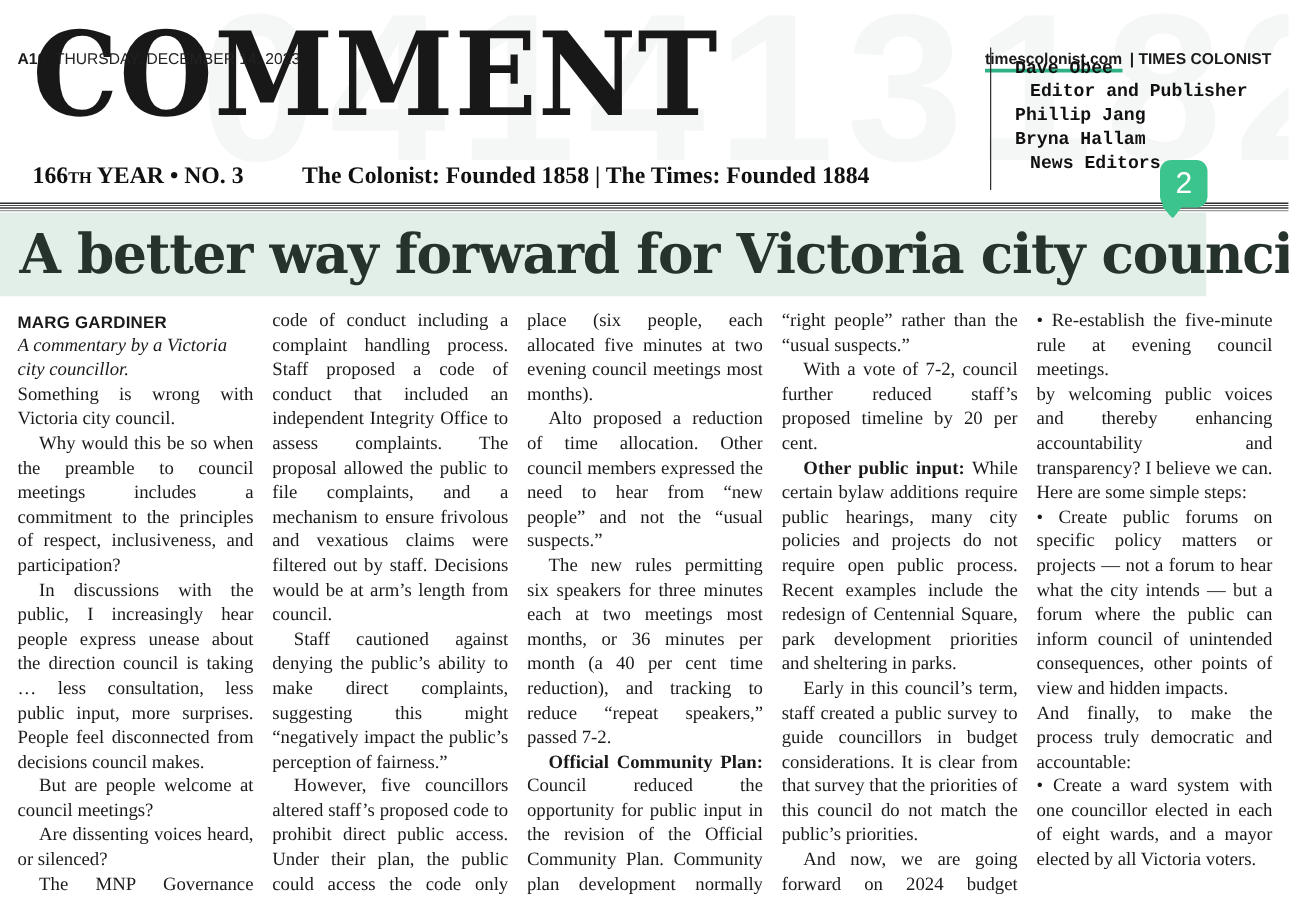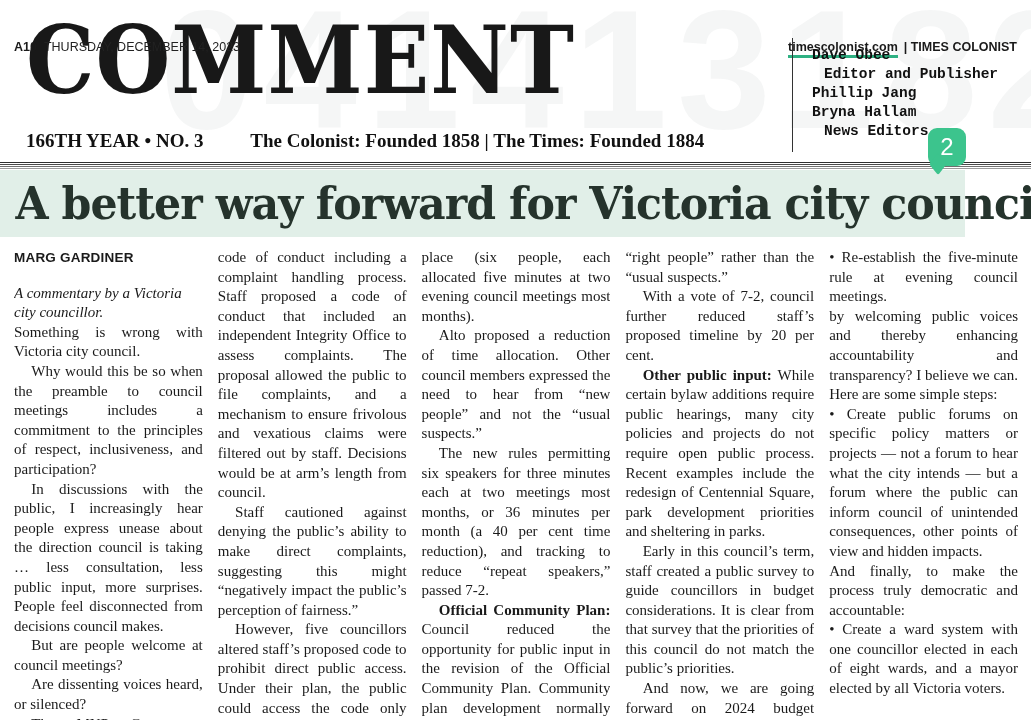--- a/index.html
+++ b/index.html
@@ -29,21 +29,21 @@
   .vdivider { position:absolute; left:792px; top:38px; width:1px; height:114px;
               background:#333; z-index:2; }
   .editors { position:absolute; left:812px; top:46px; z-index:2;
              font-family:Liberation Mono, monospace; font-weight:bold;
              font-size:14.5px; line-height:19px; color:#111; }
   .editors .indent { padding-left:12px; }
 
   .volume-row { position:absolute; left:26px; top:130px; z-index:2;
                 font-family:"Liberation Serif", serif; font-weight:bold;
                 font-size:19px; color:#111; }
-  .volume-row .th { font-size:19px; }
+  .volume-row .th { font-size:13px; }
   .volume-row .founded { margin-left:42px; font-weight:bold; }
 
   .rule { position:absolute; top:162px; left:0; width:1031px; height:7px; z-index:1;
           background:linear-gradient(to bottom,
              #2e2e2e 0 1px, #ffffff 1px 2px,
              #4a4a4a 2px 3px, #ffffff 3px 4px,
              #6f6f6f 4px 5px, #ffffff 5px 6px,
              #9a9a9a 6px 7px); }
 
   
@@ -63,21 +63,21 @@
               font-weight:bold; font-size:44px; color:#25332c;
               padding-left:16px; white-space:nowrap; letter-spacing:-1px;
               transform:scaleX(0.97); transform-origin:left center; }
 
   
   .columns { position:absolute; top:248px; left:14px; right:13px; bottom:0;
              display:flex; gap:15px; z-index:1; }
   .col { flex:1 1 0; overflow:hidden; font-size:15px; line-height:19.6px;
          text-align:justify; hyphens:auto; -webkit-hyphens:auto; }
   .byline { font-family:"Liberation Sans", sans-serif; font-weight:bold;
-            font-size:13.5px; letter-spacing:0.2px; margin-bottom:16px; text-align:left; }
+            font-size:13.5px; letter-spacing:0.2px; text-align:left; }
   .standfirst { font-style:italic; margin-bottom:17px; text-align:left; }
   .col p { margin:0; text-indent:1.15em; }
   .col p.noindent { text-indent:0; }
   .col p b { font-weight:bold; }
 </style>
 </head>
 <body>
 
 <div class="page">
 

